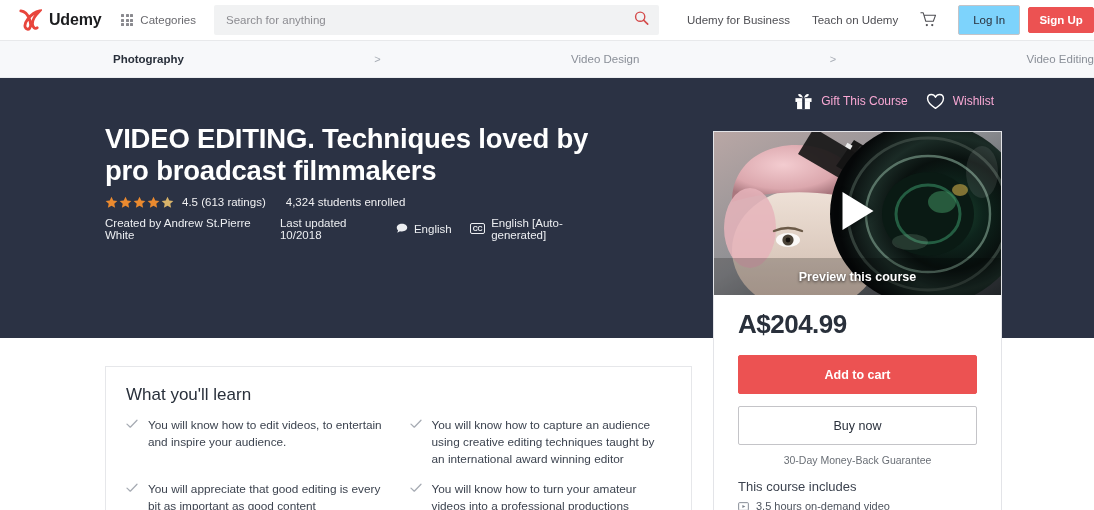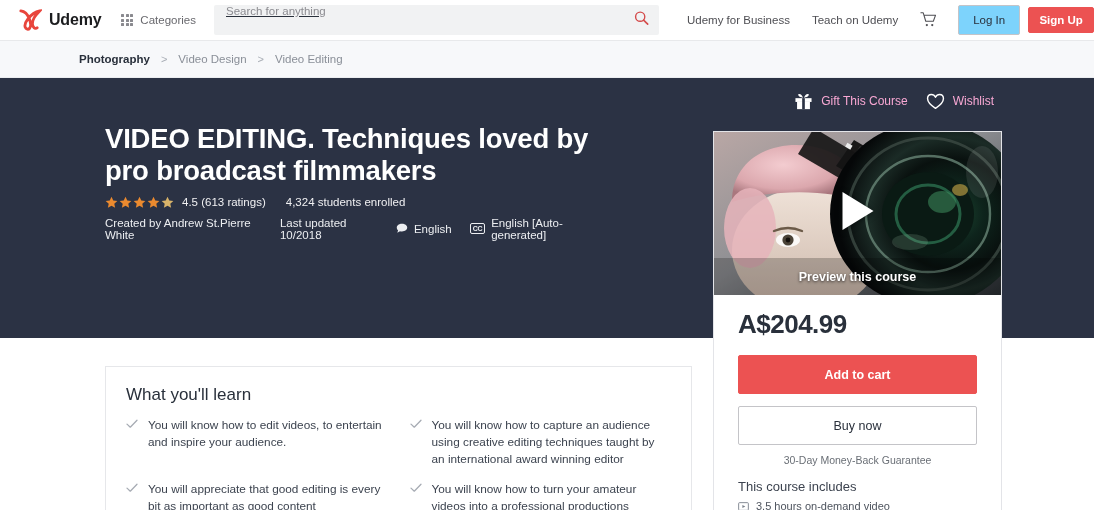--- a/index.html
+++ b/index.html
@@ -65,25 +65,24 @@
     display: block;
     border-radius: 0.5px;
   }
   .search-box {
     flex: 0 0 auto;
     width: 445px;
     height: 30px;
     background: #f1f2f3;
     border-radius: 2px;
     display: flex;
-    align-items: flex-start;
+    align-items: center;
     padding: 0 12px;
     box-sizing: border-box;
     position: relative;
-    text-decoration: underline;
   }
   .search-input {
     border: none;
     outline: none;
     background: transparent;
     font-family: "Liberation Sans", sans-serif;
     font-size: 11.5px;
     color: #4a4a4f;
     width: 100%;
     padding: 0;
@@ -143,24 +142,25 @@
     cursor: pointer;
   }
 
   
   .breadcrumb {
     height: 37px;
     background: #f7f8fa;
     border-bottom: 1px solid #ebedf0;
     display: flex;
     align-items: center;
-    padding-left: 79px;
+    padding-left: 113px;
     box-sizing: border-box;
     gap: 11px;
     font-size: 11.5px;
+    justify-content: space-between;
   }
   .bc-item { cursor: pointer; color: #8a8f98; }
   .bc-item.first { color: #29303b; font-weight: bold; }
   .bc-sep { color: #a8adb5; font-size: 11px; }
 
   
   .hero {
     background: #2b3244;
     height: 260px;
     position: relative;

